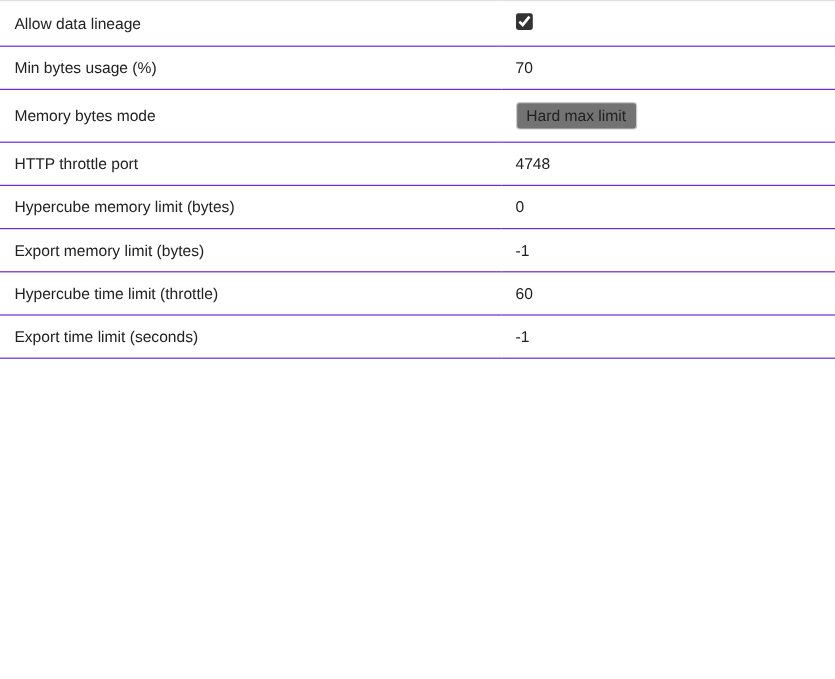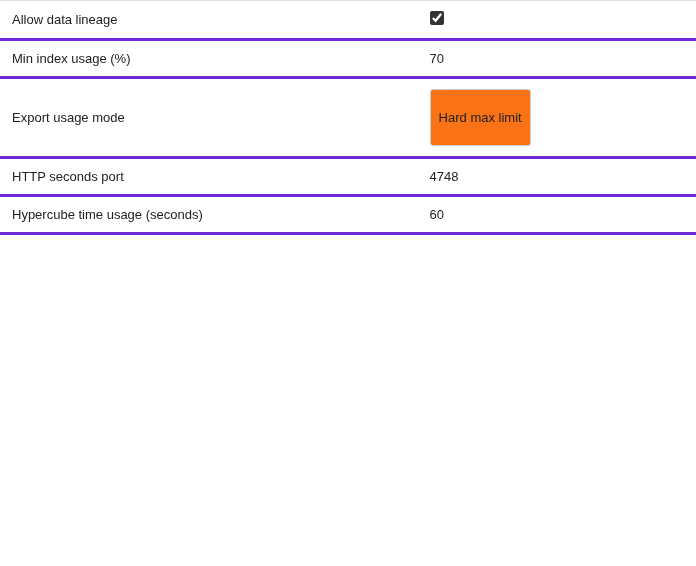--- a/index.html
+++ b/index.html
@@ -16,21 +16,21 @@
       width: 696px;
       min-height: 566px;
     }
 
     .settings-table {
       width: 100%;
       border-collapse: collapse;
     }
 
     .settings-table tr {
-      border-bottom: 3px solid #6d28d9;
+      border-bottom: 1px solid #6d28d9;
     }
 
     .settings-table tr:first-child {
       border-top: 1px solid #e0e0e0;
     }
 
     .settings-table td {
       padding: 10px 12px;
       vertical-align: middle;
     }
@@ -53,22 +53,22 @@
     input[type="checkbox"] {
       width: 14px;
       height: 14px;
       cursor: pointer;
       accent-color: #333;
     }
 
     .dropdown-btn {
       border: 1px solid #ccc;
       border-radius: 3px;
-      background: #f97316;
-      padding: 20px 8px;
+      background: #737373;
+      padding: 3px 8px;
       font-size: 13px;
       cursor: pointer;
       color: #222;
     }
 
     .standard-mode-row {
       outline: 2px solid red;
       outline-offset: -2px;
     }
 
@@ -79,29 +79,41 @@
 </head>
 <body>
 
 <table class="settings-table">
   <tbody id="settings-tbody">
   <tr>
         <td class="label-cell">Allow data lineage</td>
         <td><input type="checkbox" checked="" style=""></td>
       </tr>
       <tr>
-        <td class="label-cell">Min index usage (%)</td>
+        <td class="label-cell">Min bytes usage (%)</td>
         <td><span class="text-value">70</span></td>
       </tr>
       <tr>
-        <td class="label-cell">Export usage mode</td>
+        <td class="label-cell">Memory bytes mode</td>
         <td><button class="dropdown-btn">Hard max limit</button></td>
       </tr>
       <tr>
-        <td class="label-cell">HTTP seconds port</td>
+        <td class="label-cell">HTTP throttle port</td>
         <td><span class="text-value">4748</span></td>
       </tr>
       <tr>
-        <td class="label-cell">Hypercube time usage (seconds)</td>
+        <td class="label-cell">Hypercube memory limit (bytes)</td>
+        <td><span class="text-value">0</span></td>
+      </tr>
+      <tr>
+        <td class="label-cell">Export memory limit (bytes)</td>
+        <td><span class="text-value">-1</span></td>
+      </tr>
+      <tr>
+        <td class="label-cell">Hypercube time limit (throttle)</td>
         <td><span class="text-value">60</span></td>
+      </tr>
+      <tr>
+        <td class="label-cell">Export time limit (seconds)</td>
+        <td><span class="text-value">-1</span></td>
       </tr>
     </tbody>
 </table>
 
 </body></html>

